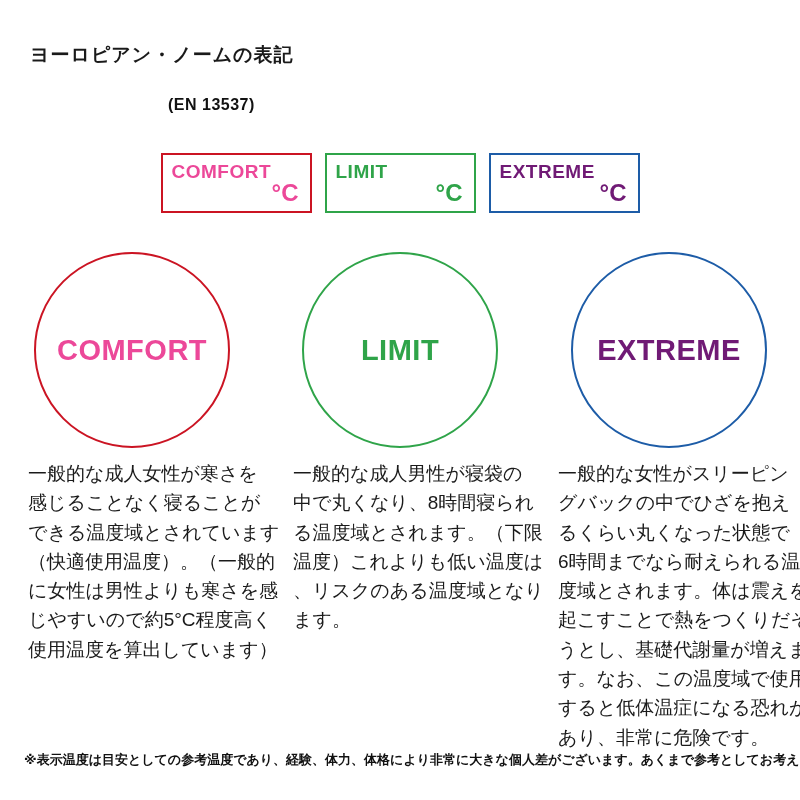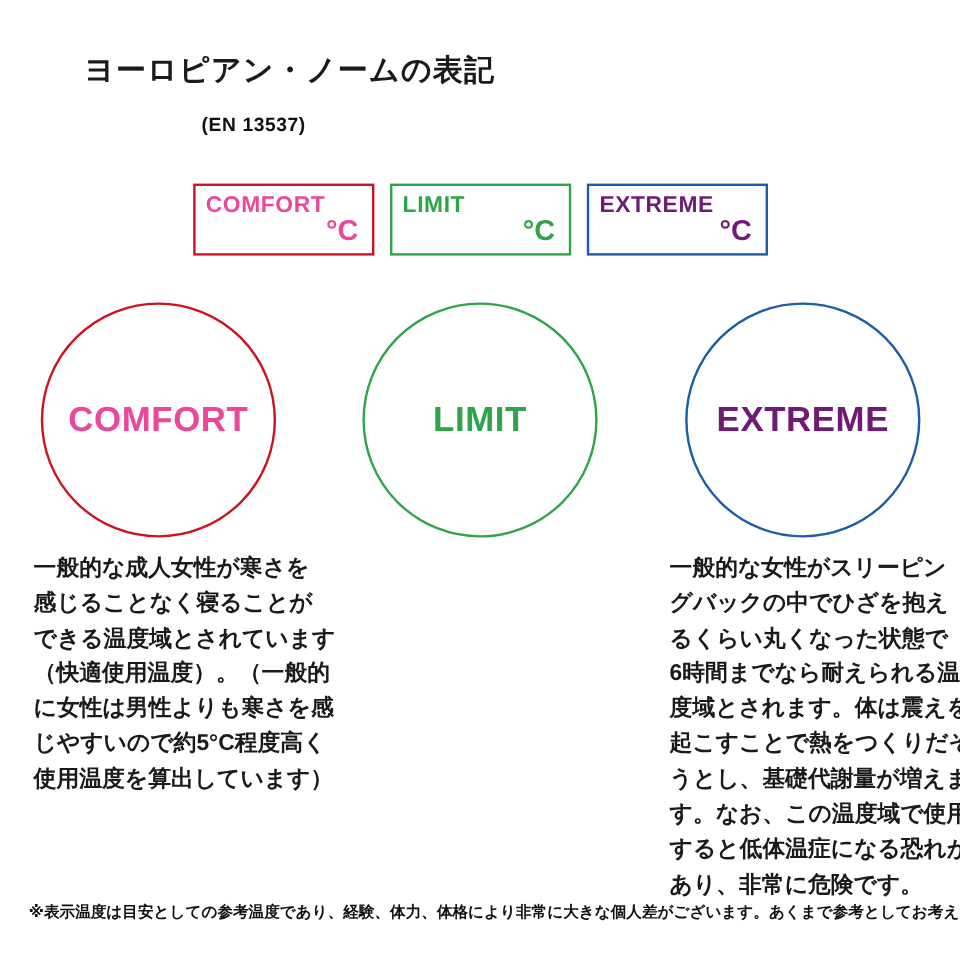--- a/index.html
+++ b/index.html
@@ -13,25 +13,24 @@
     width: 800px;
     height: 800px;
     background: #ffffff;
     overflow: hidden;
     color: #1a1a1a;
   }
   .title {
     position: absolute;
     left: 30px;
     top: 42px;
-    font-size: 25px;
+    font-size: 19px;
     font-weight: 700;
     letter-spacing: 1px;
     color: #1a1a1a;
-    margin-left: 40px;
   }
   .heading {
     position: absolute;
     left: 158px;
     top: 96px;
     display: flex;
     align-items: baseline;
     white-space: nowrap;
   }
   .heading-main {
@@ -102,21 +101,21 @@
   .c3 { left: 571px; }
   .comfort { color: #ec4899; border-color: #cb1423; }
   .limit   { color: #2fa449; border-color: #2fa449; text-align: right; }
   .extreme { color: #701a75; border-color: #1d5ca7; }
   .desc {
     position: absolute;
     top: 459px;
     width: 262px;
     margin: 0;
     font-size: 19px;
-    font-weight: 700;
+    font-weight: 400;
     line-height: 29.3px;
     color: #1a1a1a;
     white-space: pre-line;
   }
   .d1 { left: 28px; }
   .d2 { left: 293px; }
   .d3 { left: 558px; }
   .footnotes {
     position: absolute;
     left: 24px;
@@ -165,20 +164,26 @@
     <span>EXTREME</span>
   </div>
 
   <p class="desc d1">一般的な成人女性が寒さを
 感じることなく寝ることが
 できる温度域とされています
 （快適使用温度）。（一般的
 に女性は男性よりも寒さを感
 じやすいので約5°C程度高く
 使用温度を算出しています）</p>
+  <p class="desc d2">一般的な成人男性が寝袋の
+中で丸くなり、8時間寝られ
+る温度域とされます。（下限
+温度）これよりも低い温度は
+、リスクのある温度域となり
+ます。</p>
   <p class="desc d3">一般的な女性がスリーピン
 グバックの中でひざを抱え
 るくらい丸くなった状態で
 6時間までなら耐えられる温
 度域とされます。体は震えを
 起こすことで熱をつくりだそ
 うとし、基礎代謝量が増えま
 す。なお、この温度域で使用
 すると低体温症になる恐れが
 あり、非常に危険です。</p>

